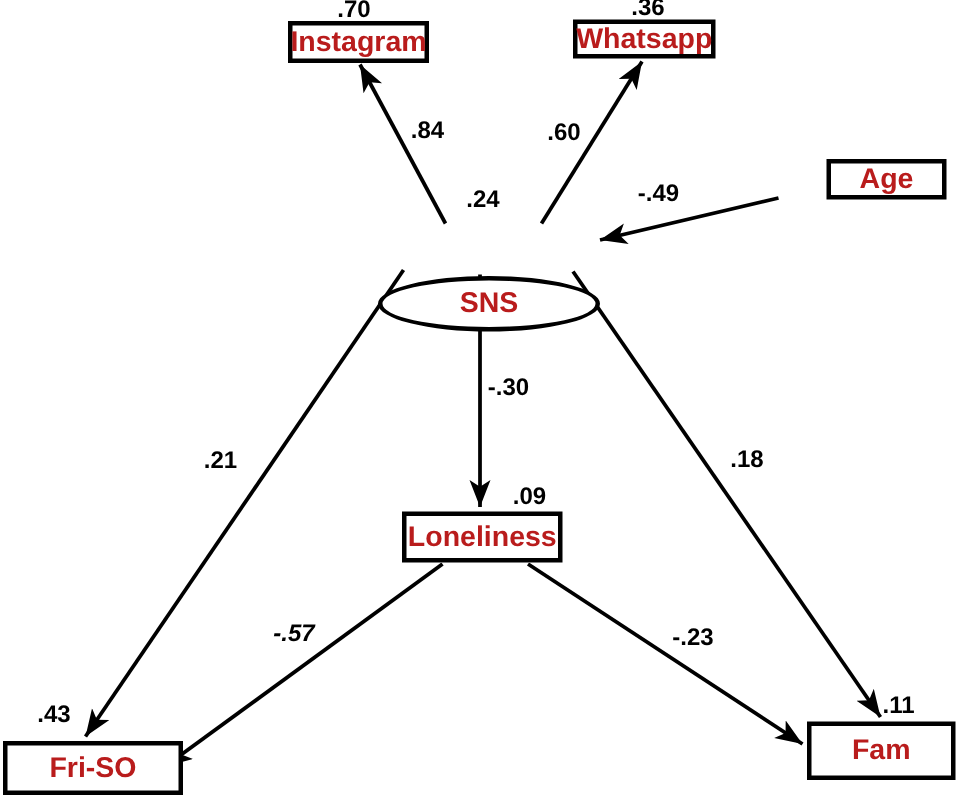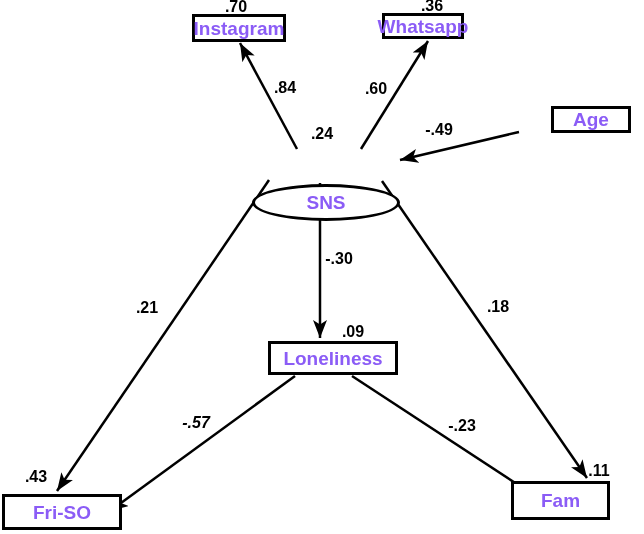--- a/index.html
+++ b/index.html
@@ -33,21 +33,21 @@
     justify-content: center;
     z-index: 2;
   }
   .node.ellipse {
     border-radius: 50%;
     margin-top: 36px;
   }
   .node-label {
     font-size: 19px;
     font-weight: bold;
-    color: #8b5cf6;
+    color: #b91c1c;
     white-space: nowrap;
     line-height: 1;
   }
   .coef-label {
     position: absolute;
     transform: translate(-50%, -50%);
     font-size: 16px;
     font-weight: bold;
     color: #000000;
     white-space: nowrap;
@@ -72,36 +72,36 @@
       <line x1="320" y1="183" x2="320" y2="338" stroke="#000000" stroke-width="2.5" marker-end="url(#arrowhead)"></line>
       <line x1="269" y1="180" x2="57" y2="491" stroke="#000000" stroke-width="2.5" marker-end="url(#arrowhead)"></line>
       <line x1="382" y1="181" x2="587" y2="478" stroke="#000000" stroke-width="2.5" marker-end="url(#arrowhead)"></line>
       <line x1="295" y1="376" x2="110" y2="511" stroke="#000000" stroke-width="2.5" marker-end="url(#arrowhead)"></line>
       <line x1="352" y1="376" x2="535" y2="496" stroke="#000000" stroke-width="2.5" marker-end="url(#arrowhead)"></line>
     </svg>
 
   <div class="node rect" style="left: 192px; top: 14px; width: 94px; height: 28px; border-color: rgb(0, 0, 0);">
     <span class="node-label">Instagram</span>
   </div>
-  <div class="node rect" style="left: 382px; top: 13px; width: 82px; height: 26px; border-color: rgb(0, 0, 0);">
+  <div class="node rect" style="left: 382px; top: 13px; width: 95px; height: 26px; border-color: rgb(0, 0, 0);">
     <span class="node-label">Whatsapp</span>
   </div>
   <div class="node rect" style="left: 519px; top: 106px; width: 80px; height: 27px; border-color: rgb(0, 0, 0); margin-left: 32px;">
     <span class="node-label">Age</span>
   </div>
   <div class="node ellipse" style="left: 252px; top: 148px; width: 148px; height: 37px; border-color: rgb(0, 0, 0);">
     <span class="node-label">SNS</span>
   </div>
-  <div class="node rect" style="left: 268px; top: 341px; width: 130px; height: 34px; border-color: rgb(0, 0, 0);">
+  <div class="node rect" style="left: 268px; top: 341px; width: 107px; height: 34px; border-color: rgb(0, 0, 0);">
     <span class="node-label">Loneliness</span>
   </div>
   <div class="node rect" style="left: 2px; top: 494px; width: 120px; height: 36px; border-color: rgb(0, 0, 0);">
     <span class="node-label">Fri-SO</span>
   </div>
-  <div class="node rect" style="left: 511px; top: 481px; width: 99px; height: 39px; border-color: rgb(0, 0, 0);">
+  <div class="node rect" style="left: 538px; top: 481px; width: 99px; height: 39px; border-color: rgb(0, 0, 0);">
     <span class="node-label">Fam</span>
   </div>
 
   <div class="coef-label" style="left: 236px; top: 7px;">.70</div>
   <div class="coef-label" style="left: 432px; top: 6px;">.36</div>
   <div class="coef-label" style="left: 322px; top: 134px; text-align: center;">.24</div>
   <div class="coef-label" style="left: 353px; top: 332px;">.09</div>
   <div class="coef-label" style="left: 36px; top: 477px;">.43</div>
   <div class="coef-label" style="left: 599px; top: 471px;">.11</div>
 

